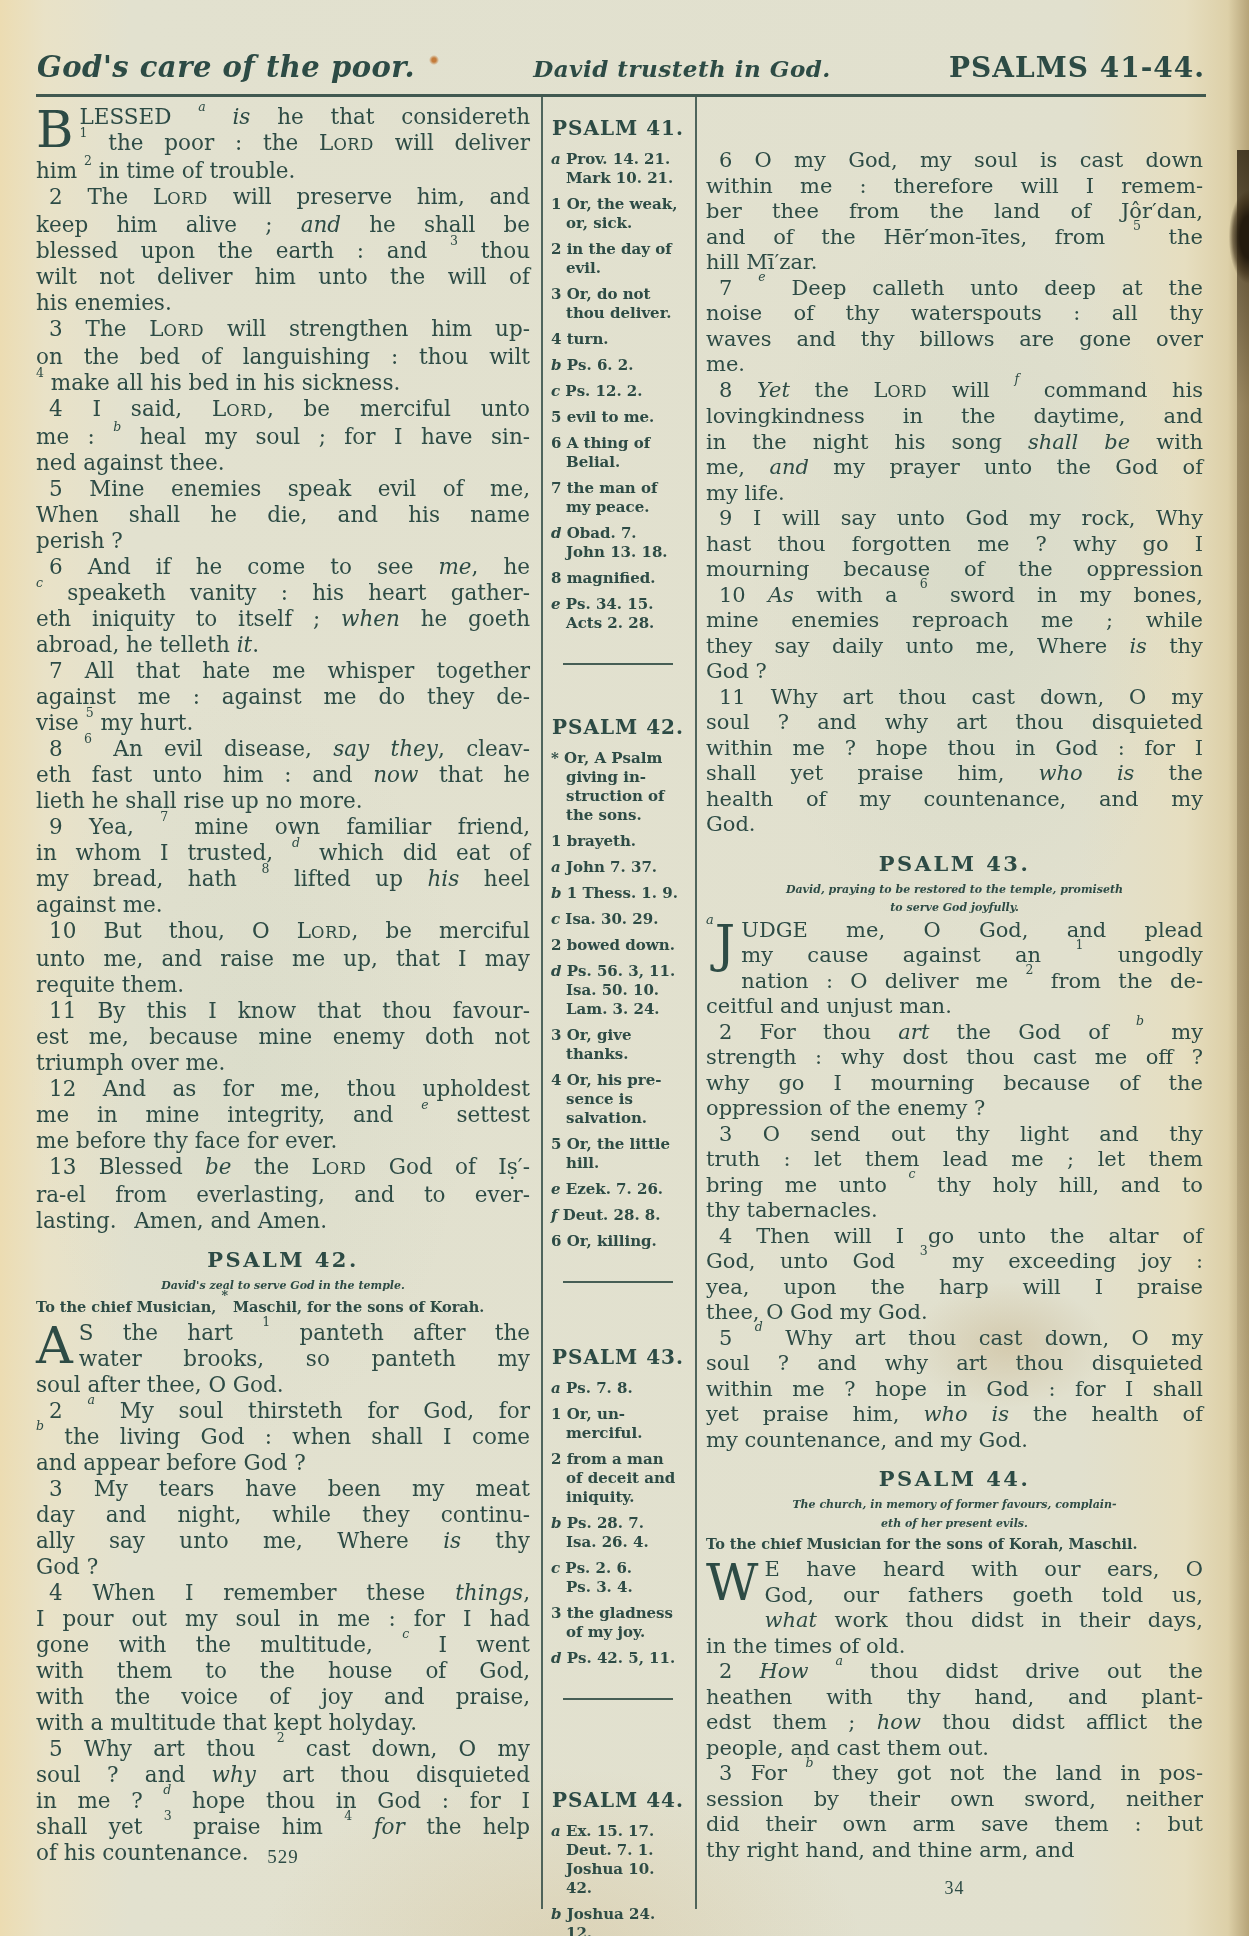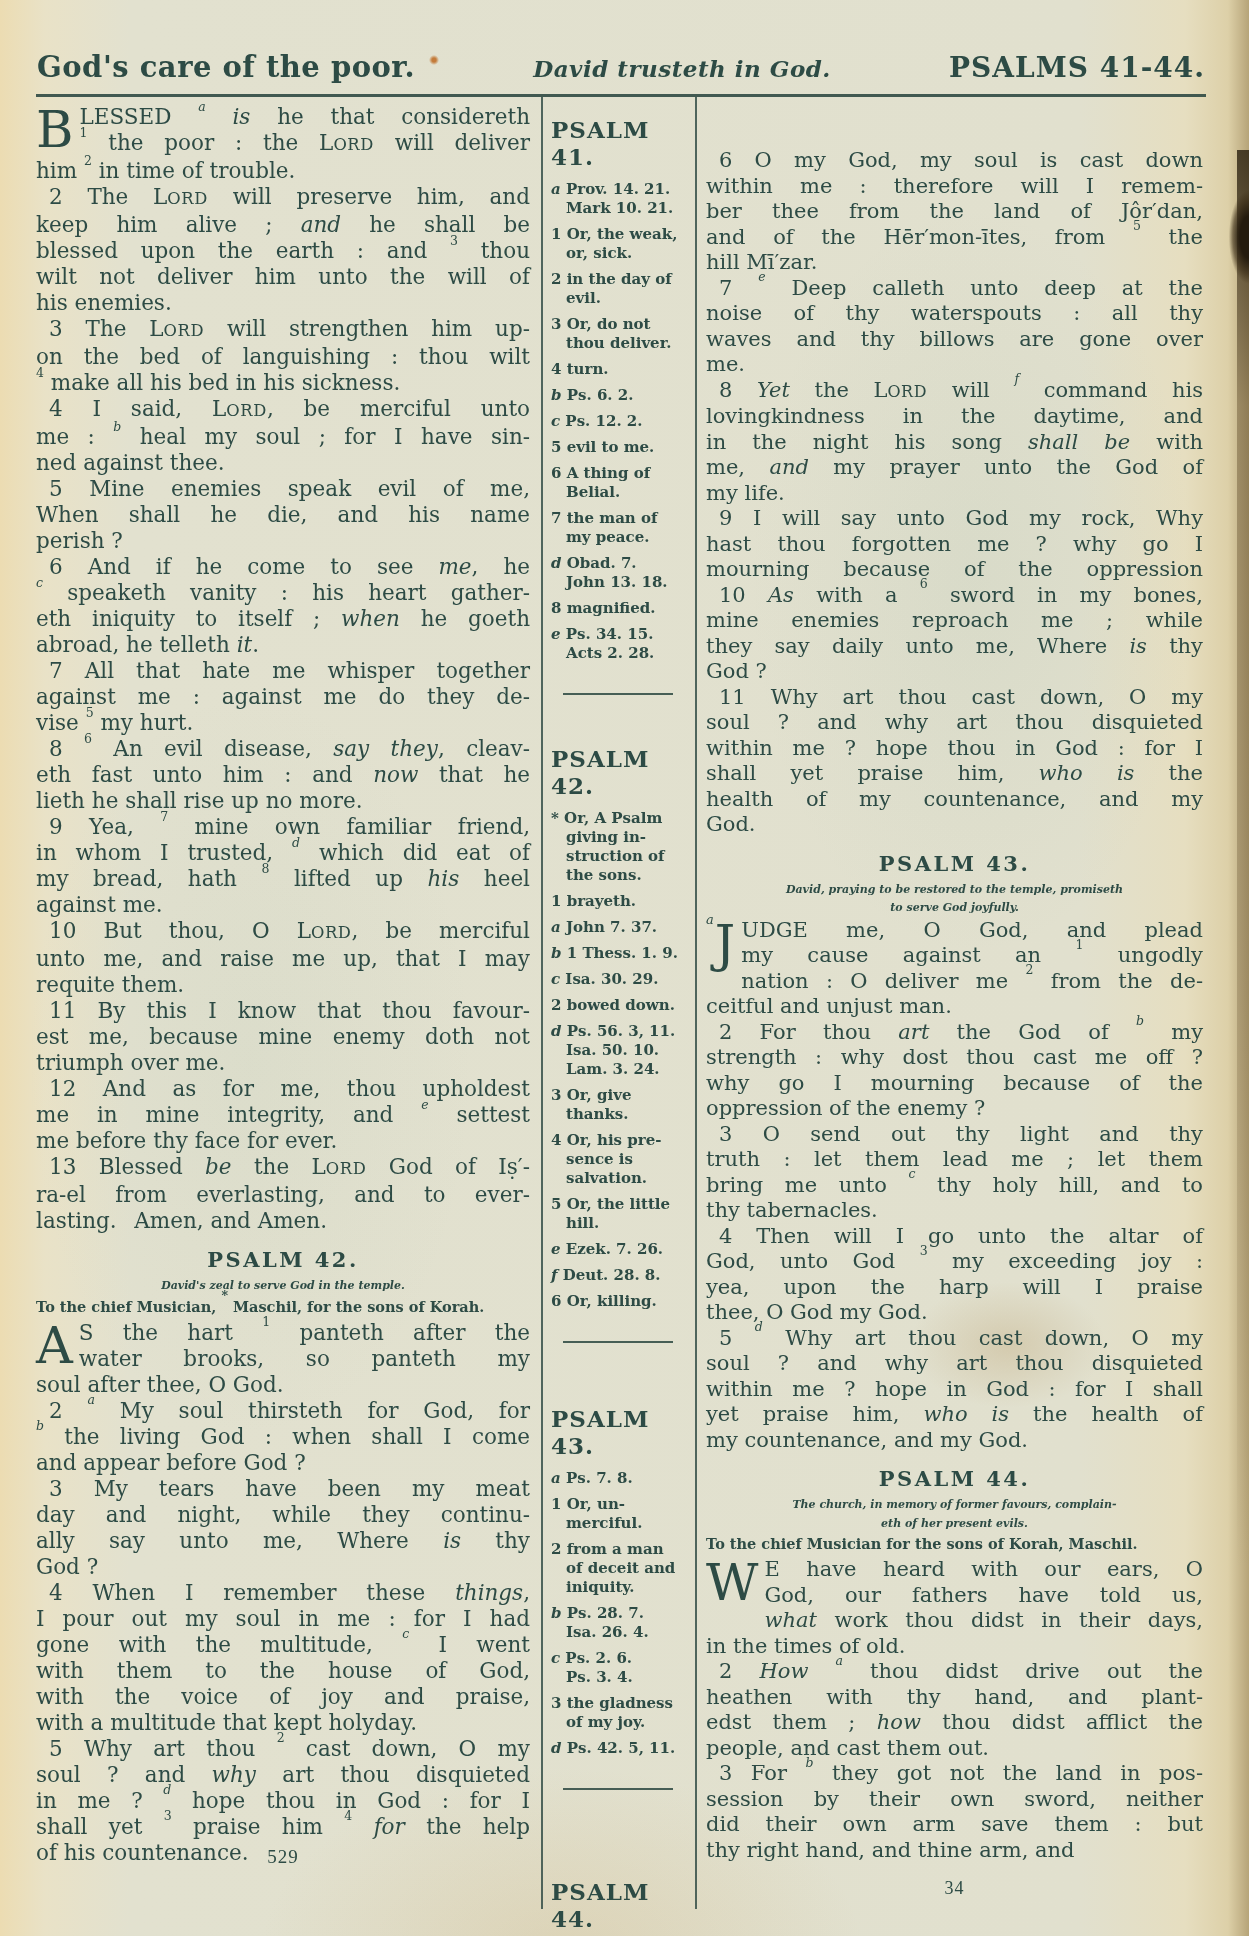--- a/index.html
+++ b/index.html
@@ -10,21 +10,21 @@
     background:
       radial-gradient(circle 4px at 434px 60px, rgba(192,112,42,.9) 0 2px, transparent 5px),
       radial-gradient(ellipse 140px 90px at 1008px 1345px, rgba(165,125,60,.22), transparent 70%),
       radial-gradient(ellipse 420px 260px at 45% 101%, rgba(205,175,118,.28), transparent 72%),
       radial-gradient(ellipse 300px 500px at 78% 30%, rgba(140,170,150,.10), transparent 75%),
       radial-gradient(ellipse 300px 500px at 20% 55%, rgba(140,170,150,.08), transparent 75%),
       linear-gradient(90deg,#ecdcb2 0px,#e9e2c7 45px,#e2e1cf 130px,#e1e0ce 1080px,#e6dec0 1185px,#ddd0a8 1228px,#b6a478 1249px);
     background-color:#e6dfc6;
   }
   .hdr{position:absolute;top:50px;left:37px;width:1168px;display:flex;justify-content:space-between;align-items:baseline;}
-  .hdr .hl{font-weight:bold;font-size:29px;letter-spacing:.5px;}
+  .hdr .hl{font-style:italic;font-weight:bold;font-size:29px;letter-spacing:.5px;}
   .hdr .hc{font-style:italic;font-weight:bold;font-size:23px;letter-spacing:.5px;}
   .hdr .hr{font-weight:bold;font-size:28px;letter-spacing:1px;}
   .hrule{position:absolute;top:94px;left:36px;width:1170px;height:3px;background:rgba(42,70,64,.88);}
   .vrule{position:absolute;top:97px;height:1812px;width:2px;background:rgba(42,70,64,.8);}
   #vr1{left:541px;} #vr2{left:695px;}
   .col{position:absolute;top:104px;}
   #col-left{left:36px;width:494px;font-size:21.5px;}
   #col-right{left:706px;width:497px;font-size:21px;margin-top:44px;}
   #col-center{left:551px;width:134px;top:112px;}
   .ln{text-align:justify;text-align-last:justify;}
@@ -35,21 +35,21 @@
   sup.sl{font-style:italic;}
   .sc .scr{font-size:.76em;letter-spacing:.6px;}
   .dcap{float:left;font-size:51px;line-height:47px;height:50px;padding:2px 6px 0 0;font-weight:normal;}
   .dcap sup{font-size:13px;font-style:italic;top:-1.4em;margin-right:1px;}
   .psalm-heading{text-align:center;font-weight:bold;font-size:21px;letter-spacing:2.5px;margin:13px 0 5px;}
   .sumline{text-align:center;font-style:italic;font-weight:bold;font-size:11px;line-height:18.5px;}
   .mus{text-align:left;font-size:14.5px;font-weight:bold;line-height:18px;margin:2px 0 4px;}
   .note{font-weight:bold;font-size:15px;line-height:19px;margin:0 0 7px;padding-left:15px;text-indent:-15px;}
   .note .nm{font-weight:bold;}
   .note .nm.it{font-style:italic;}
-  .cph{font-weight:bold;font-size:23px;letter-spacing:1px;margin:4px 0 10px;}
+  .cph{text-align:center;font-weight:bold;font-size:20px;letter-spacing:1px;margin:4px 0 10px;}
   .crule{border-top:2px solid rgba(42,70,64,.85);width:110px;margin:30px auto 32px;}
   .pno{position:absolute;text-align:center;font-size:19px;letter-spacing:1px;font-family:Liberation Serif, serif;}
   #pno-l{left:36px;width:494px;top:1846px;}
   #pno-r{left:706px;width:497px;top:1878px;font-size:18px;}
   .curl{position:absolute;right:0;top:172px;width:30px;height:130px;
     background:radial-gradient(ellipse 26px 60px at 100% 50%, #241b0e 35%, rgba(58,44,22,.6) 62%, transparent 78%);}
   .edge{position:absolute;right:0;top:150px;width:12px;height:1420px;
     background:linear-gradient(180deg, rgba(40,30,14,.8), rgba(85,64,32,.4) 18%, rgba(95,74,42,.28) 60%, rgba(95,74,42,0) 100%);}
 </style>
 </head>
@@ -294,21 +294,21 @@
         <div class="ln">yet praise him, <i>who is</i> the health of</div>
         <div class="ln la">my countenance, and my God.</div>
       </div>
       <div class="psalm-heading">PSALM 44.</div>
       <div class="sumline">The church, in memory of former favours, complain-</div>
       <div class="sumline">eth of her present evils.</div>
       <div class="mus">To the chief Musician for the sons of Korah, Maschil.</div>
       <div class="vblock">
         <span class="dcap">W</span>
         <div class="ln">E have heard with our ears, O</div>
-        <div class="ln">God, our fathers have told us,</div>
+        <div class="ln">God, our fathers goeth told us,</div>
         <div class="ln"><i>what</i> work thou didst in their days,</div>
         <div class="ln la">in the times of old.</div>
       </div>
       <div class="vblock">
         <div class="ln fi">2 <i>How</i> <sup class="sl">a</sup> thou didst drive out the</div>
         <div class="ln">heathen with thy hand, and plant-</div>
         <div class="ln">edst them ; <i>how</i> thou didst afflict the</div>
         <div class="ln la">people, and cast them out.</div>
       </div>
       <div class="vblock">

